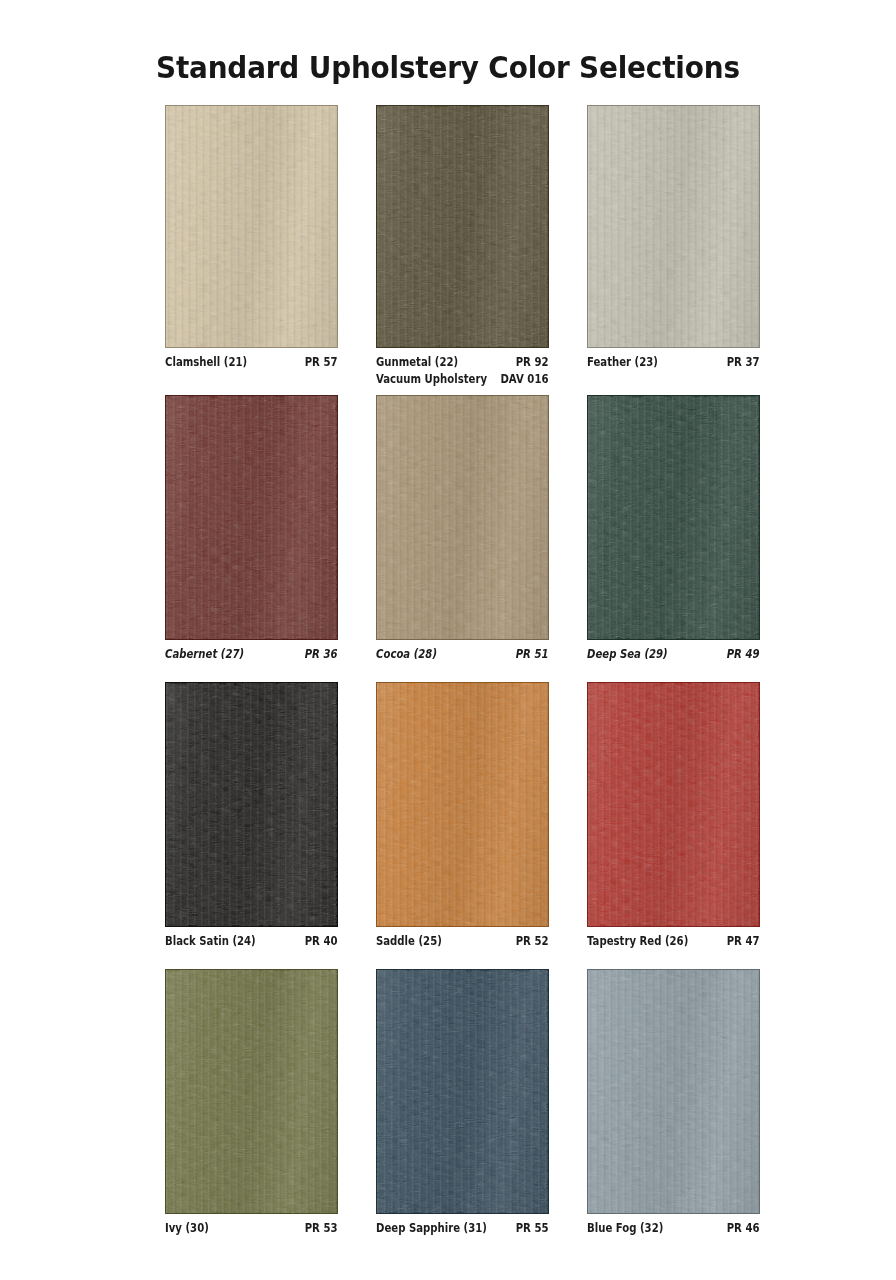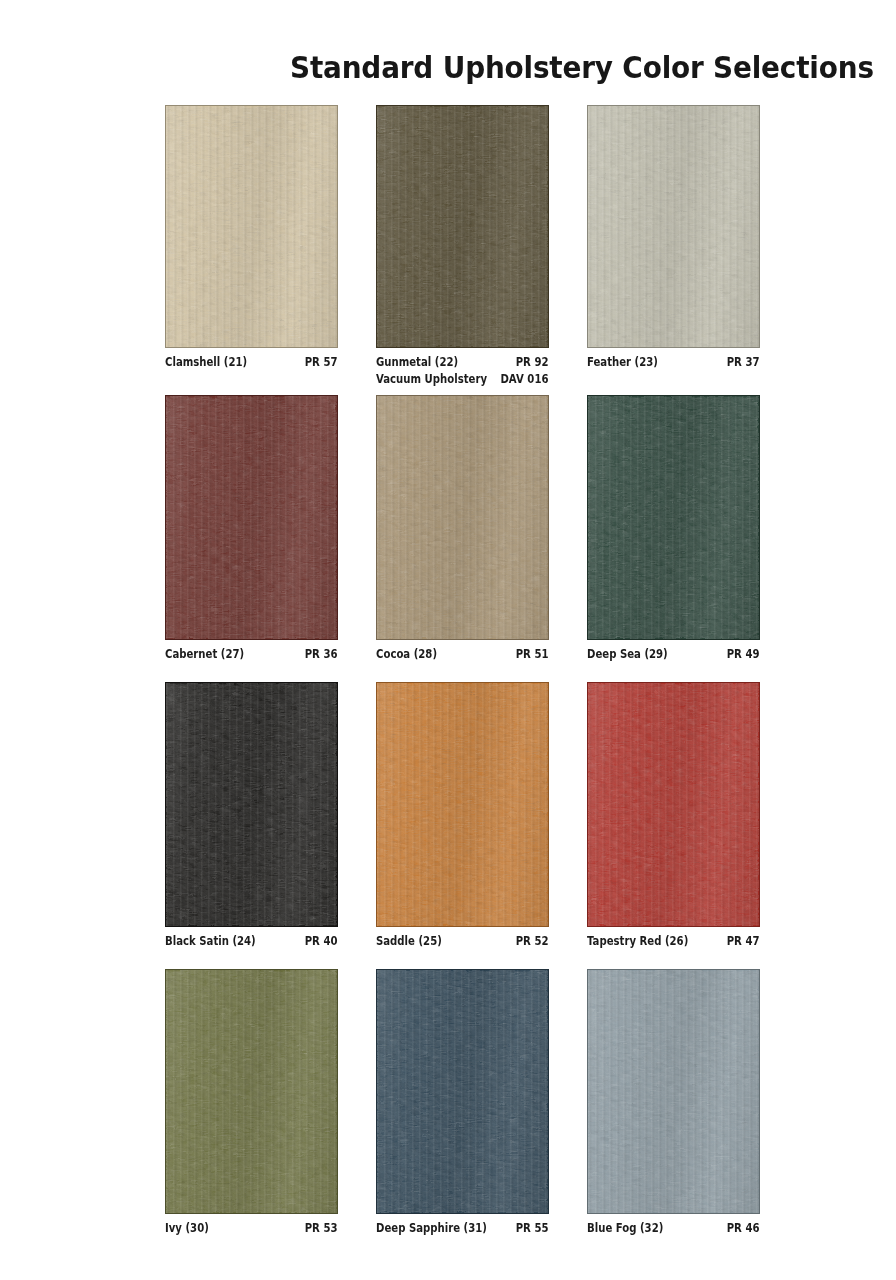--- a/index.html
+++ b/index.html
@@ -23,21 +23,21 @@
     position: relative;
     box-sizing: border-box;
   }
 
   
   .title-wrap {
     position: absolute;
     top: 30px;
     left: 0;
     width: 896px;
-    text-align: right;
+    text-align: center;
   }
   .title {
     display: inline-block;
     font-family: "DejaVu Sans", sans-serif;
     font-weight: bold;
     font-size: 30px;
     letter-spacing: -0.2px;
     color: #171717;
     transform: scaleX(0.93);
     transform-origin: center;
@@ -55,21 +55,21 @@
     row-gap: 0px;
   }
   .row {
     display: flex;
     flex-direction: row;
     column-gap: 0px;
     width: 596px;
     padding-left: 15px;
   }
   .row-1 { height: 290px; }
-  .row-2 { height: 287px; }
+  .row-2 { height: 287px; font-style: italic; }
   .row-3 { height: 287px; }
   .row-4 { height: 286px; }
 
   .cell {
     width: 173px;
     margin-right: 38px;
     display: flex;
     flex-direction: column;
   }
   .cell:last-child { margin-right: 0; }

